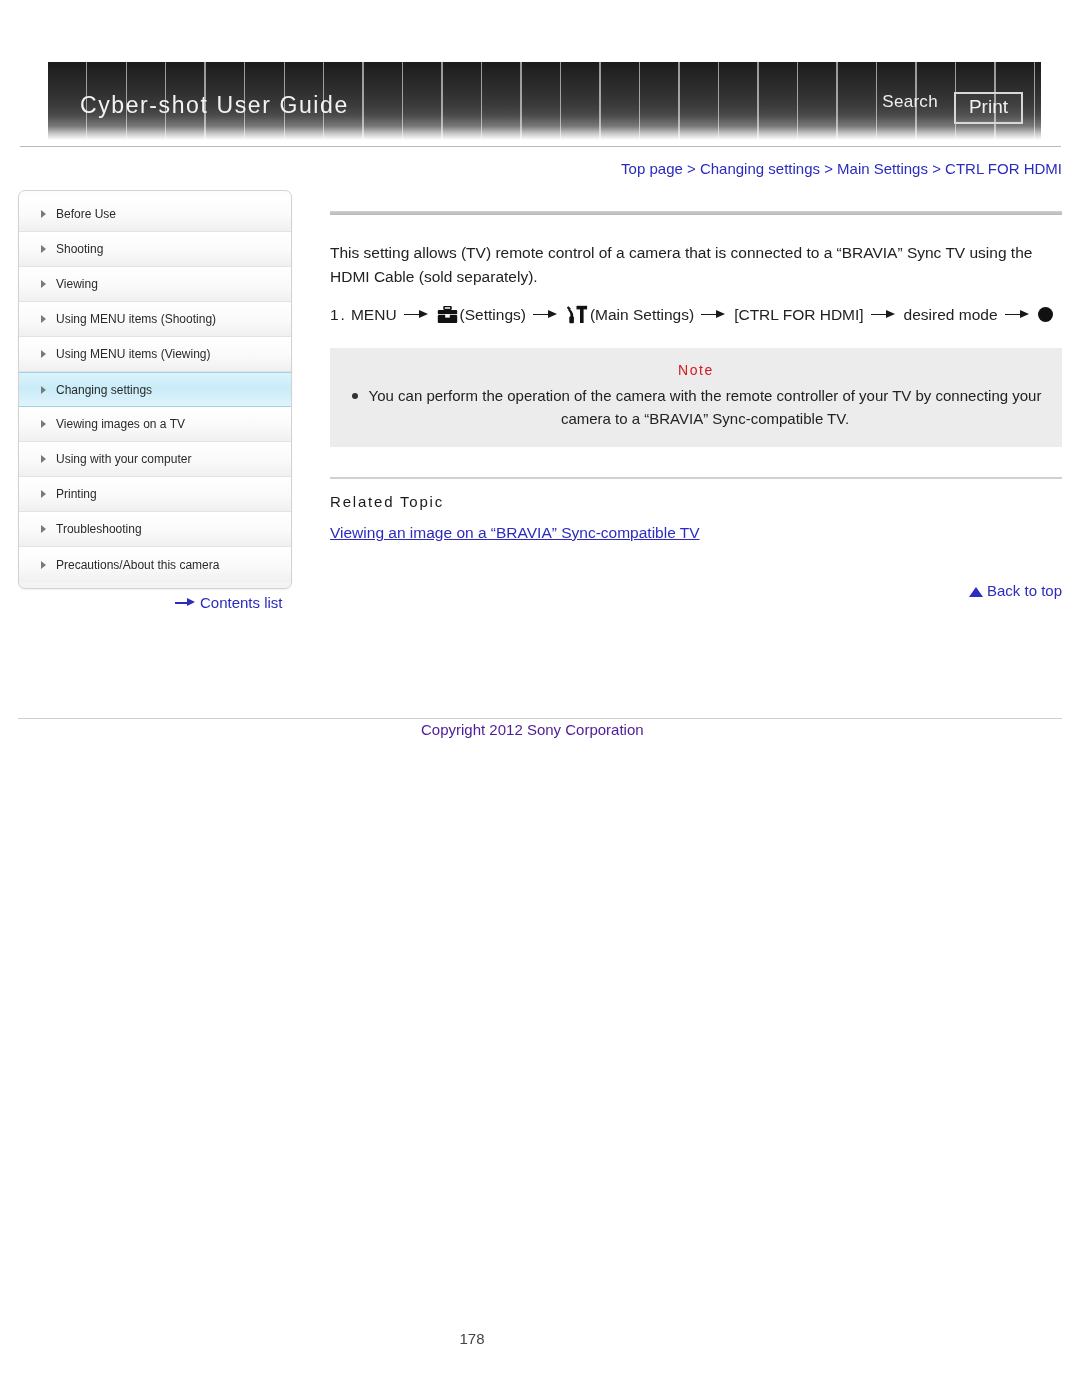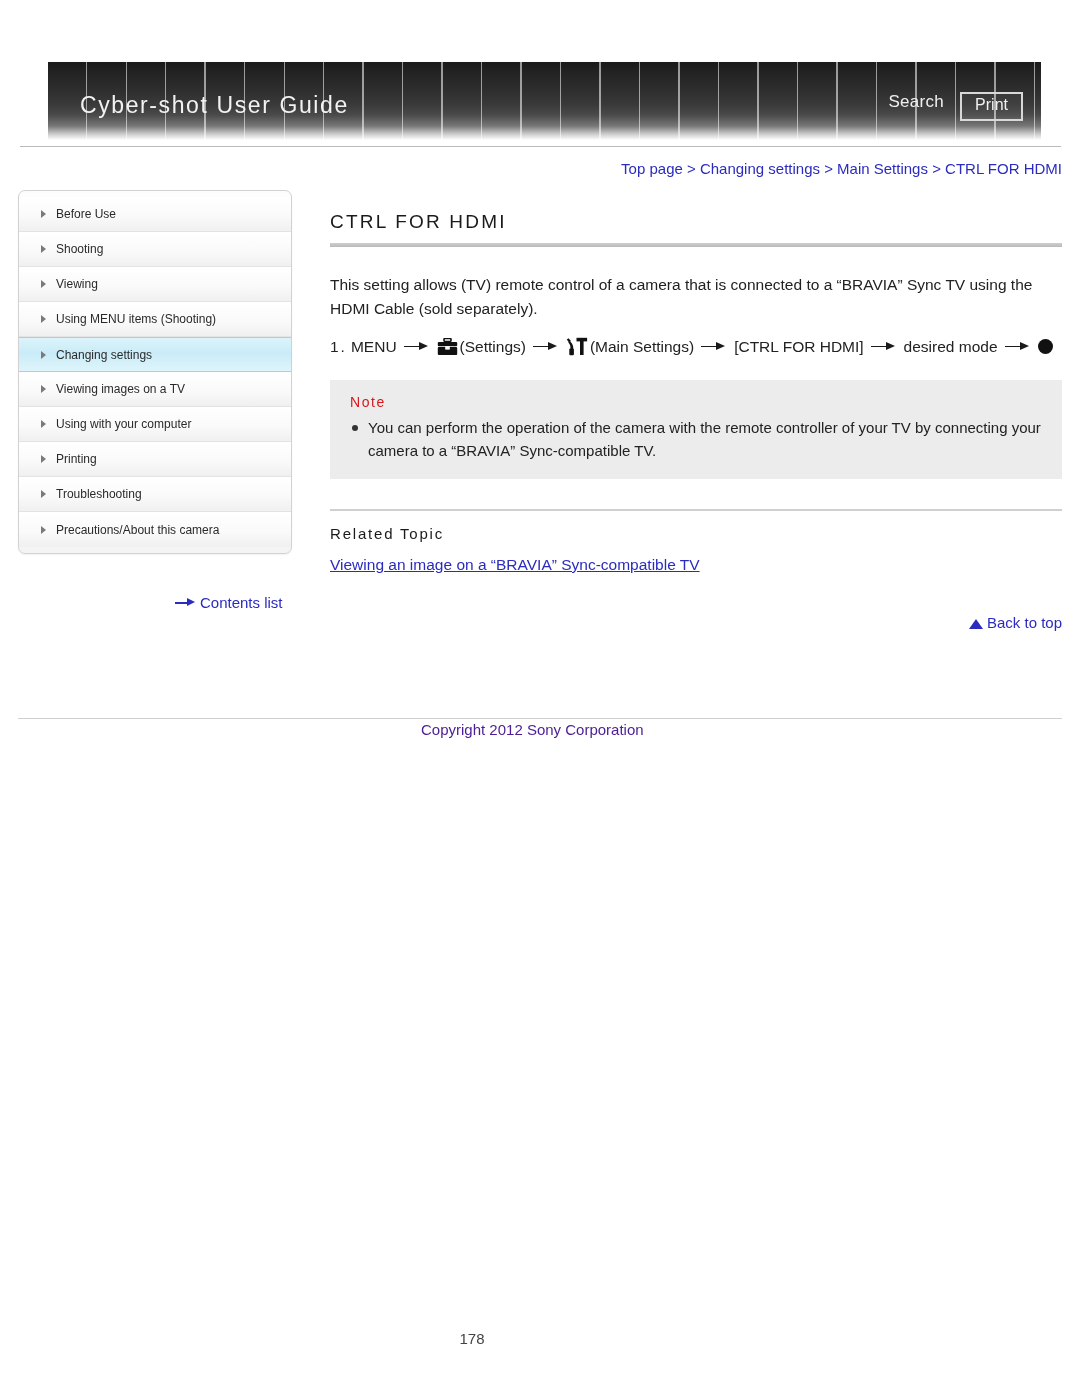--- a/index.html
+++ b/index.html
@@ -63,21 +63,21 @@
     align-items: flex-start;
     gap: 16px;
   }
   .search-link {
     font-size: 17px;
     color: #f0f0f0;
     letter-spacing: 0.3px;
     white-space: nowrap;
   }
   .print-btn {
-    font-size: 16px;
+    font-size: 19px;
     color: #f0f0f0;
     border: 2px solid #d8d8d8;
     padding: 3px 13px 5px 13px;
     background: rgba(255,255,255,0.04);
     white-space: nowrap;
     line-height: 1.05;
   }
   .header-rule {
     position: absolute;
     left: 20px;
@@ -270,20 +270,21 @@
     transform: rotate(40deg) skewX(-12deg);
   }
 
   
   .note-box {
     background: #ececec;
     padding: 14px 20px 16px 20px;
     width: 732px;
     box-sizing: border-box;
     margin-bottom: 30px;
+    text-align: center;
   }
   .note-title {
     color: #d4181c;
     font-size: 14px;
     letter-spacing: 1.6px;
     margin-bottom: 6px;
   }
   .note-list {
     margin: 0; padding: 0;
     list-style: none;
@@ -390,20 +391,24 @@
     <span class="nav-label">Shooting</span>
   </div>
   <div class="nav-item">
     <span class="nav-arrow"></span>
     <span class="nav-label">Viewing</span>
   </div>
   <div class="nav-item">
     <span class="nav-arrow"></span>
     <span class="nav-label">Using MENU items (Shooting)</span>
   </div>
+  <div class="nav-item">
+    <span class="nav-arrow"></span>
+    <span class="nav-label">Using MENU items (Viewing)</span>
+  </div>
   <div class="nav-item active">
     <span class="nav-arrow"></span>
     <span class="nav-label">Changing settings</span>
   </div>
   <div class="nav-item">
     <span class="nav-arrow"></span>
     <span class="nav-label">Viewing images on a TV</span>
   </div>
   <div class="nav-item">
     <span class="nav-arrow"></span>
@@ -425,21 +430,20 @@
 
 <div class="contents-list">
   <span class="arrow-right-icon"></span>
   <span>Contents list</span>
 </div>
 
 <main class="main">
 
   <div class="breadcrumb">Top page &gt; Changing settings &gt; Main Settings &gt; CTRL FOR HDMI</div>
 
-  <h1 class="page-title">CTRL FOR HDMI</h1>
   <div class="title-rule"></div>
 
   <p class="intro">This setting allows (TV) remote control of a camera that is connected to a “BRAVIA” Sync TV using the HDMI Cable (sold separately).</p>
 
   <div class="step-line">
     <span class="step-num">1.</span>
     <span>MENU</span>
     <span class="arrow-glyph"></span>
     <span class="inline-icon">
       <svg width="21" height="18" viewBox="0 0 21 18" aria-hidden="true">

